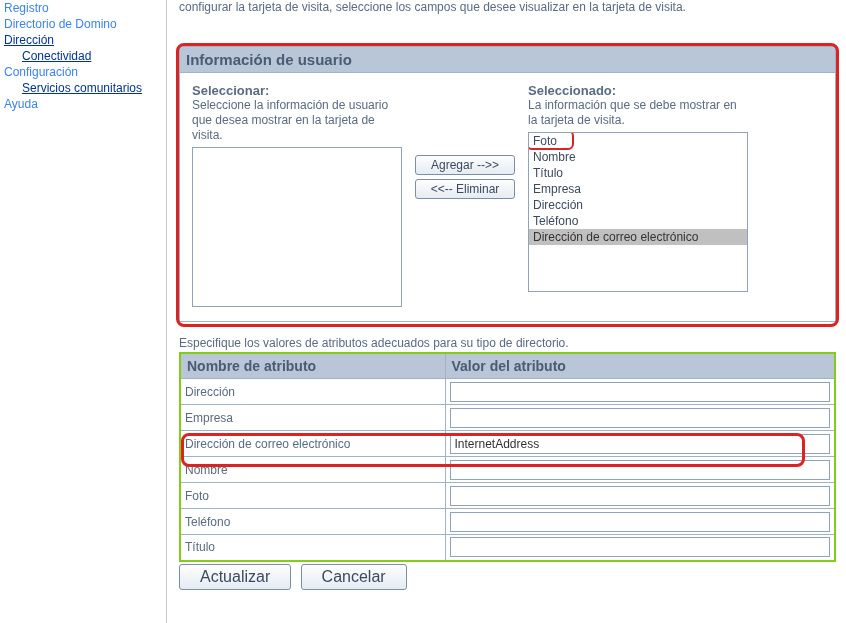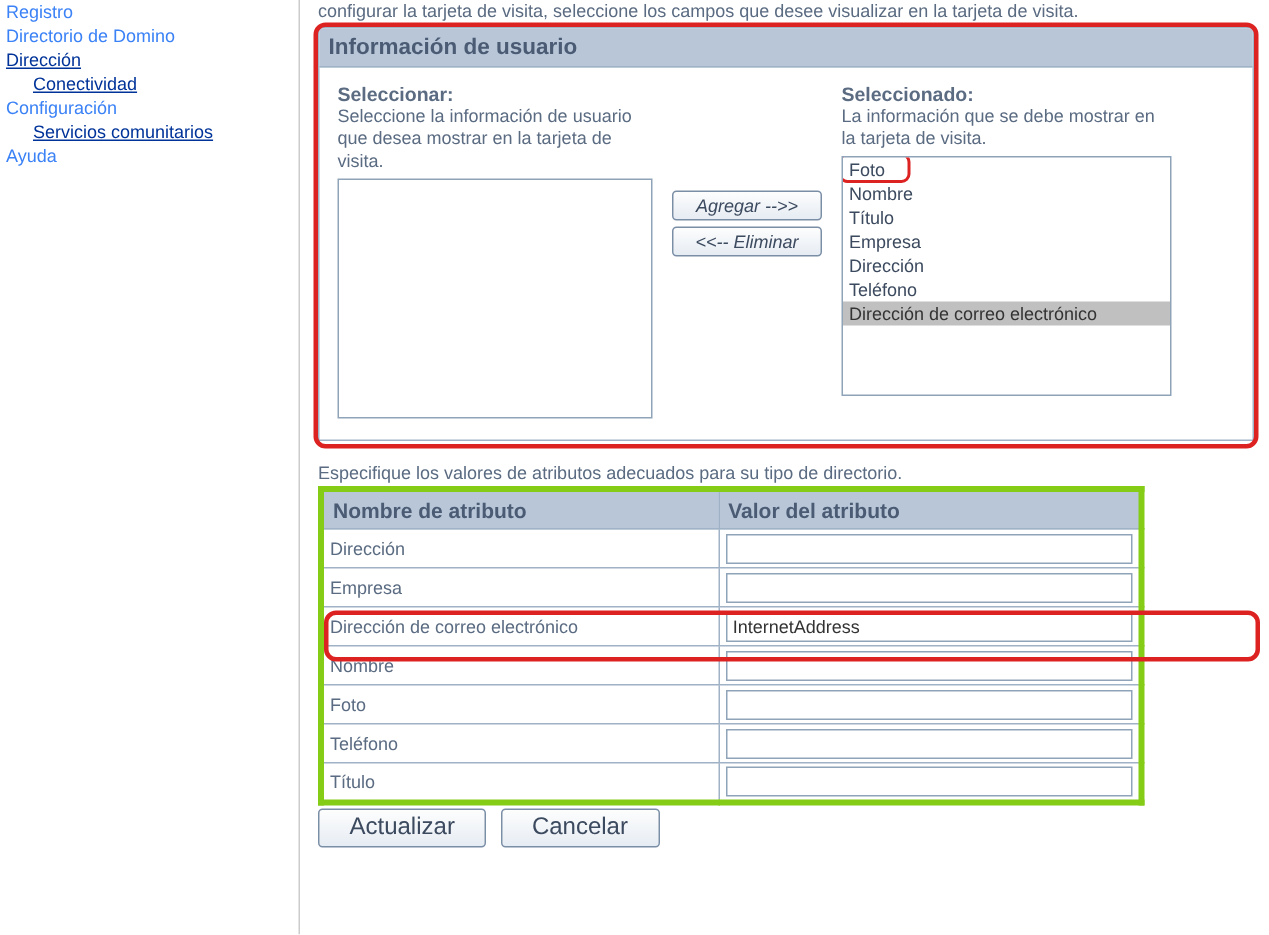--- a/index.html
+++ b/index.html
@@ -51,20 +51,21 @@
 
   .intro {
     color: #5a6b82;
     font-size: 12px;
     padding: 0 0 4px 0;
   }
 
   .panel-outer {
     position: relative;
     border: 1px solid #9fb2c6;
+    margin-top: 28px;
   }
   .panel-redbox {
     position: absolute;
     border: 3px solid #d22;
     border-radius: 8px;
     left: -4px; right: -4px; top: -4px; bottom: -6px;
     pointer-events: none;
   }
   .panel-header {
     background: #b8c6d8;
@@ -113,28 +114,27 @@
     border: 1px solid #7a8ea6;
     background: linear-gradient(#fdfdfd,#e6ecf3);
     color: #3c4a5f;
     font-size: 12px;
     padding: 2px 3px;
     border-radius: 3px;
     cursor: pointer;
     width: 100px;
     text-align: center;
     margin: 2px 0;
-    font-style: italic;
   }
 
   .spec-label { color: #5a6b82; font-size: 12px; margin: 14px 0 2px 0; }
   table.attr {
     border-collapse: collapse;
-    width: 551px;
-    border: 4px solid #84cc16;
+    width: 657px;
+    border: 2px solid #84cc16;
   }
   table.attr th {
     background: #b8c6d8;
     color: #4a5b73;
     font-weight: bold;
     font-size: 14px;
     text-align: left;
     padding: 4px 6px;
     border: 1px solid #9fb2c6;
   }

